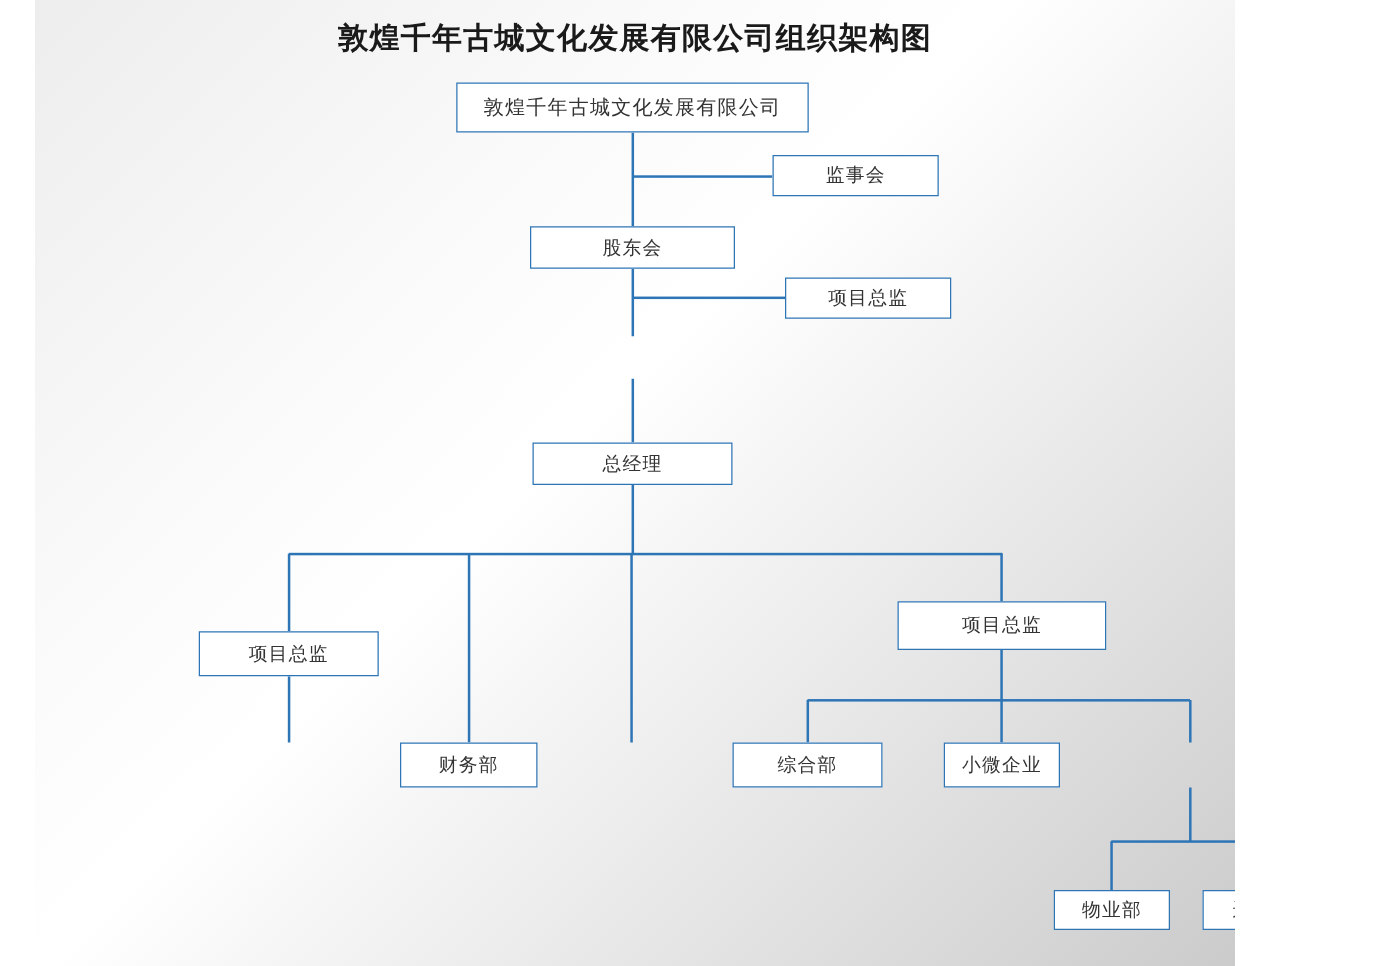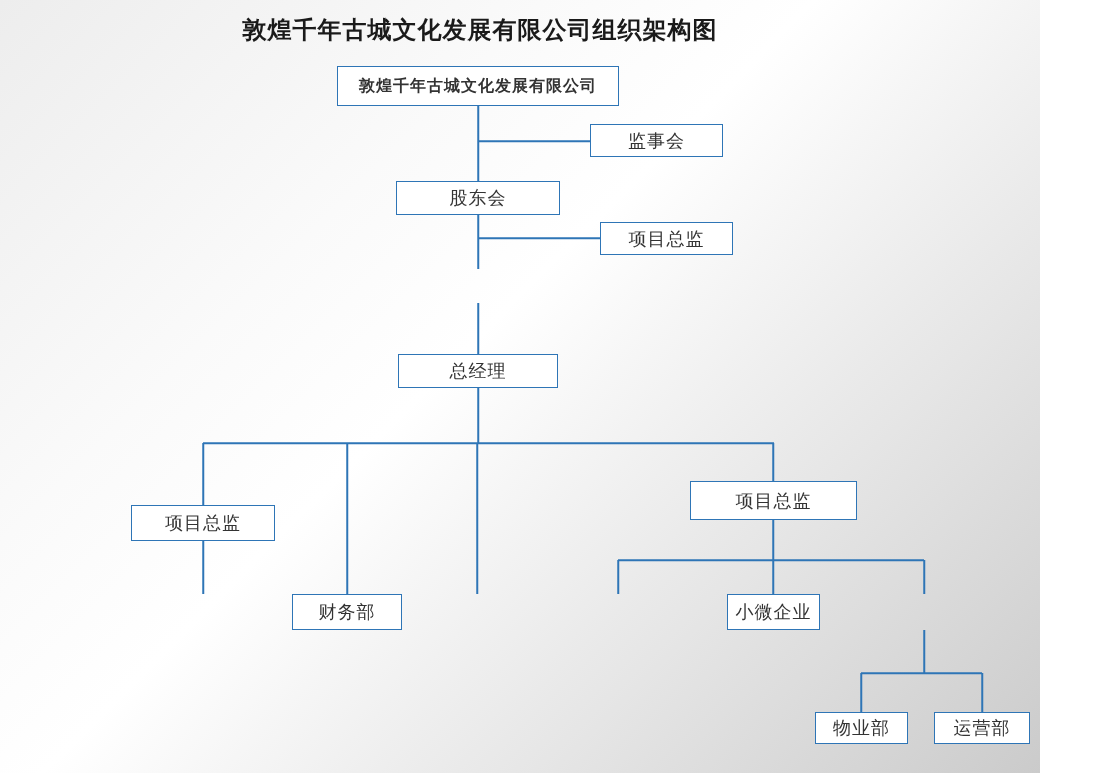--- a/index.html
+++ b/index.html
@@ -8,24 +8,25 @@
     --text:#333333;
     --title:#1a1a1a;
   }
   html,body{margin:0;padding:0;}
   body{
     font-family:"Liberation Sans","DejaVu Sans",sans-serif;
     background:#ffffff;
   }
   .canvas{
     position:relative;
-    width:1040px;
+    width:960px;
     height:773px;
     overflow:hidden;
     background:linear-gradient(135deg,#ededed 0%,#fafafa 30%,#ffffff 45%,#e6e6e6 72%,#cbcbcb 100%);
+    margin-left:28px;
   }
   .title{
     position:absolute;
     left:0;
     top:14px;
     width:960px;
     margin:0;
     text-align:center;
     font-size:24px;
     font-weight:bold;
@@ -33,26 +34,26 @@
     letter-spacing:1px;
   }
   .node{
     position:absolute;
     box-sizing:border-box;
     background:#ffffff;
     border:1.5px solid var(--border);
     display:flex;
     align-items:center;
     justify-content:center;
-    font-size:18px;
+    font-size:15px;
     color:var(--text);
     letter-spacing:1px;
     white-space:nowrap;
   }
-  .node.root{font-size:16px;font-weight:bold;}
+  .node.root{font-size:16px;}
   .line{
     position:absolute;
     background:var(--line);
   }
   .line.v{width:1.5px;transform:translateX(-50%);}
   .line.h{height:1.5px;transform:translateY(-50%);}
 </style>
 </head>
 <body>
 
@@ -110,20 +111,23 @@
   <div class="node" style="left:690px;top:481px;width:167px;height:39px">
     <span>项目总监</span>
   </div>
 
 
   <div class="node" style="left:292px;top:594px;width:110px;height:36px">
     <span>财务部</span>
   </div>
 
 
+  <div class="node" style="left:558px;top:594px;width:120px;height:36px">
+    <span>综合部</span>
+  </div>
 
   <div class="node" style="left:727px;top:594px;width:93px;height:36px">
     <span>小微企业</span>
   </div>
 
 
   <div class="node" style="left:815px;top:712px;width:93px;height:32px">
     <span>物业部</span>
   </div>
 

